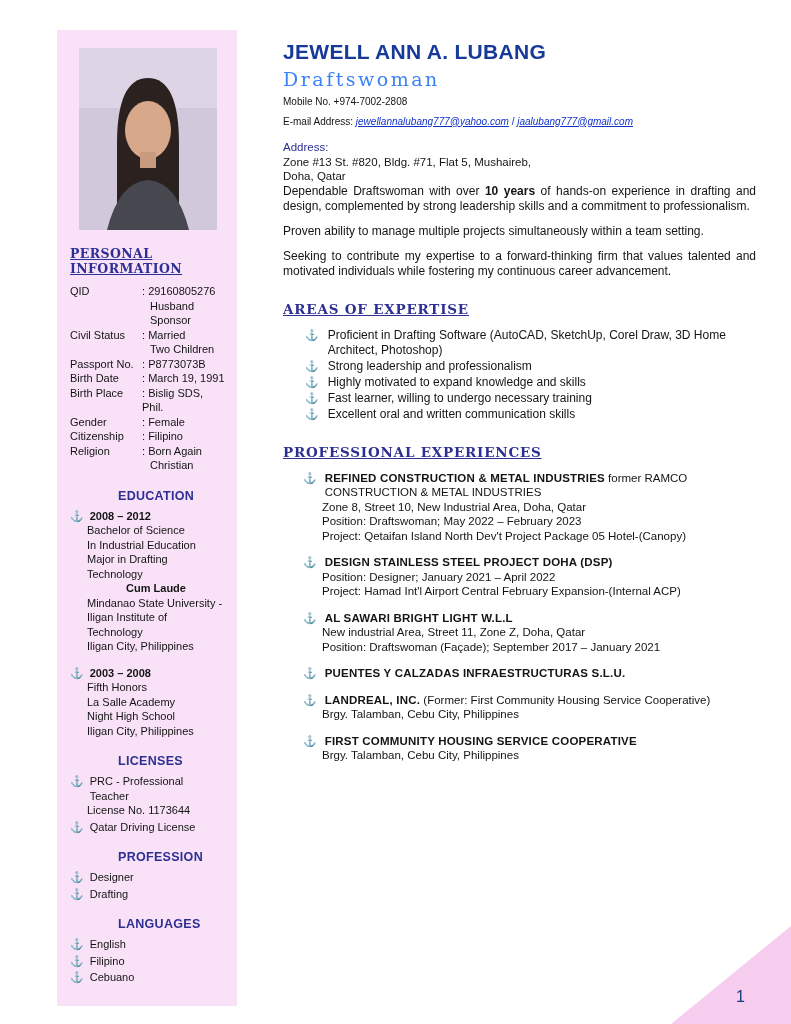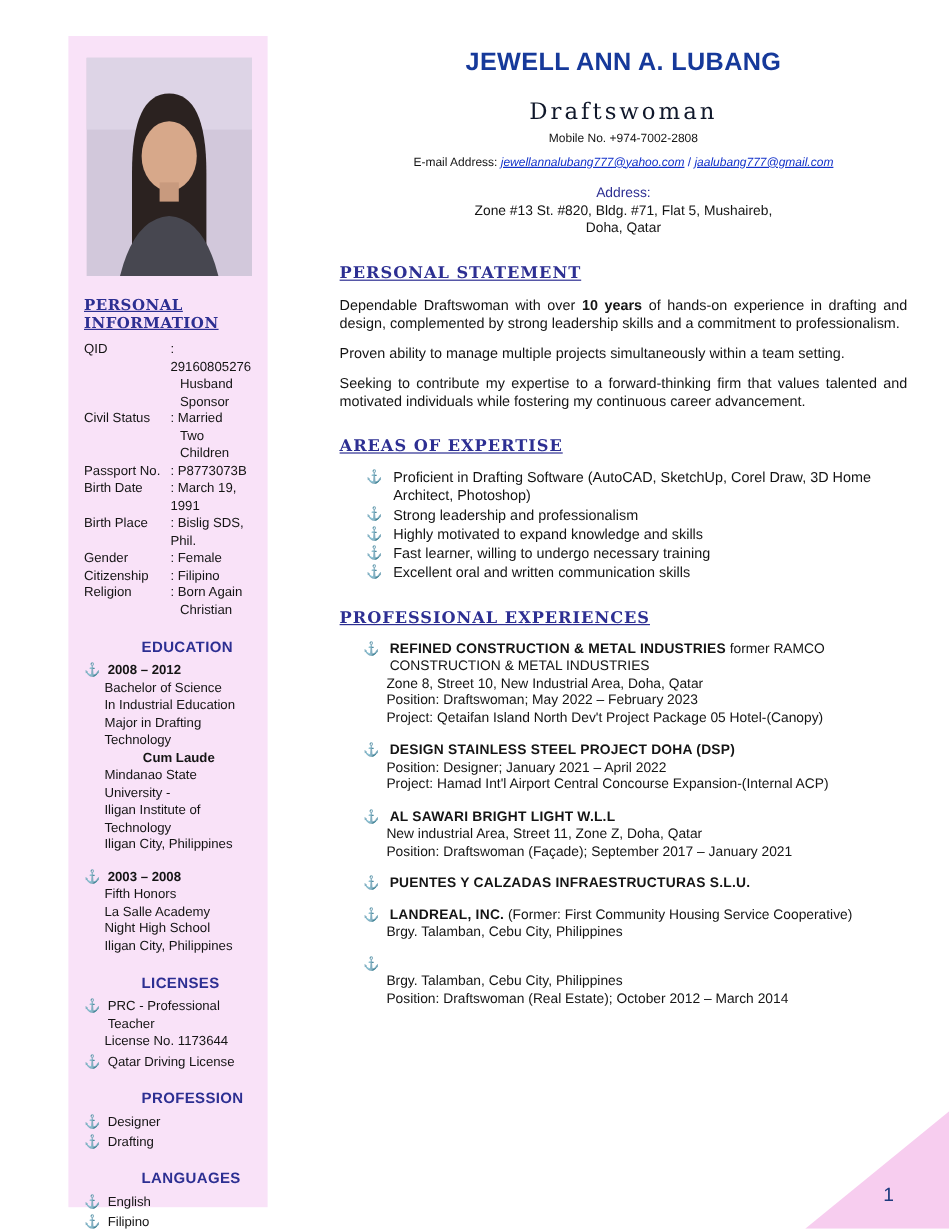--- a/index.html
+++ b/index.html
@@ -3,21 +3,21 @@
 <meta charset="utf-8">
 <style>
   * { margin:0; padding:0; box-sizing:border-box; }
   html, body { width:791px; height:1024px; }
   body {
     position:relative; background:#ffffff; overflow:hidden;
     font-family:"Liberation Sans", sans-serif; color:#141414;
   }
   
   .sidebar {
-    position:absolute; left:57px; top:30px; width:166px; height:976px;
+    position:absolute; left:57px; top:30px; width:180px; height:976px;
     background:#f9e2f8; padding:18px 12px 0 13px;
   }
   .photo { width:138px; height:182px; margin:0 auto 16px; display:block; }
   .side-title {
     font-family:"DejaVu Serif", serif; font-weight:700; color:#2d2f92;
     font-size:12.5px; letter-spacing:0.4px; text-decoration:underline;
     margin:2px 0 8px;
   }
   .irow { display:grid; grid-template-columns:72px 1fr; font-size:11px; line-height:14.5px; }
   .irow .val::before { content:": "; }
@@ -27,23 +27,23 @@
   .anchor { color:#31497e; font-size:11px; flex:0 0 auto; line-height:inherit; }
   .red-anchor { color:#b03a34; }
   .teal-anchor { color:#2e6e6e; }
   .sub-lines { padding-left:17px; font-size:11px; line-height:14.5px; }
   .bold { font-weight:700;text-align:center; }
   .semib { font-weight:600; }
   .edu-entry { margin-bottom:12px; }
   .lic-item, .pl-item { margin-bottom:2px; }
   
   .main { position:absolute; left:283px; top:40px; width:473px; }
-  .top { text-align:center; }
+  .top { text-align:left; }
   .name { color:#16399a; font-size:21px; font-weight:800; letter-spacing:0.3px; }
-  .jobtitle { font-family:"DejaVu Serif", serif; color:#0f172a; font-size:19px; letter-spacing:2.5px; margin-top:18px; }
+  .jobtitle { font-family:"DejaVu Serif", serif; color:#3b82f6; font-size:19px; letter-spacing:2.5px; margin-top:4px; }
   .contact { font-size:10px; line-height:14.5px; margin-top:5px; }
   .email-link { color:#1130c9; font-style:italic; text-decoration:underline; cursor:pointer; }
   .email-sep { color:#1130c9; }
   .addr-label { color:#2d2f92; margin-top:11px; font-size:11.5px; line-height:14.5px; }
   .addr { font-size:11.5px; line-height:14.5px; }
   .h-main {
     font-family:"DejaVu Serif", serif; color:#2d2f92; font-size:13.5px;
     letter-spacing:0.8px; text-decoration:underline; font-weight:600;
     margin:22px 0 11px;
   }
@@ -204,21 +204,20 @@
     <div class="contact">Mobile No. +974-7002-2808</div>
     <div class="contact">
       <span>E-mail Address: </span><a class="email-link">jewellannalubang777@yahoo.com</a><span class="email-sep"> / </span><a class="email-link">jaalubang777@gmail.com</a>
     </div>
     <div class="addr-label">Address:</div>
     <div class="addr">Zone #13 St. #820, Bldg. #71, Flat 5, Mushaireb,</div>
     <div class="addr">Doha, Qatar</div>
   </header>
 
   <section>
-    <h2 class="h-main">PERSONAL STATEMENT</h2>
     <p class="body"><span>Dependable Draftswoman with over </span><b>10 years</b><span> of hands-on experience in drafting and design, complemented by strong leadership skills and a commitment to professionalism.</span></p>
     <p class="body">Proven ability to manage multiple projects simultaneously within a team setting.</p>
     <p class="body">Seeking to contribute my expertise to a forward-thinking firm that values talented and motivated individuals while fostering my continuous career advancement.</p>
   </section>
 
   <section>
     <h2 class="h-main">AREAS OF EXPERTISE</h2>
     <ul class="expertise">
       <li>
           <span class="anchor">⚓</span>
@@ -258,21 +257,21 @@
       </div>
     </div>
 
     <div class="exp-entry">
       <div class="exp-head">
         <span class="anchor">⚓</span>
         <div><span class="exp-co">DESIGN STAINLESS STEEL PROJECT DOHA (DSP)</span></div>
       </div>
       <div class="exp-lines">
         <div>Position: Designer; January 2021 – April 2022</div>
-        <div>Project: Hamad Int'l Airport Central Concourse Expansion-(Internal ACP)</div>
+        <div>Project: Hamad Int'l Airport Central February Expansion-(Internal ACP)</div>
       </div>
     </div>
 
     <div class="exp-entry">
       <div class="exp-head">
         <span class="anchor">⚓</span>
         <div><span class="exp-co">AL SAWARI BRIGHT LIGHT W.L.L</span></div>
       </div>
       <div class="exp-lines">
         <div>New industrial Area, Street 11, Zone Z, Doha, Qatar</div>
@@ -293,24 +292,24 @@
         <div><span class="exp-co">LANDREAL, INC.</span><span class="exp-suffix"> (Former: First Community Housing Service Cooperative)</span></div>
       </div>
       <div class="exp-lines">
         <div>Brgy. Talamban, Cebu City, Philippines</div>
       </div>
     </div>
 
     <div class="exp-entry">
       <div class="exp-head">
         <span class="anchor">⚓</span>
+        <div><span class="exp-co">FIRST COMMUNITY HOUSING SERVICE COOPERATIVE</span></div>
       </div>
       <div class="exp-lines">
         <div>Brgy. Talamban, Cebu City, Philippines</div>
-        <div>Position: Draftswoman (Real Estate); October 2012 – March 2014</div>
       </div>
     </div>
 
   </section>
 </main>
 
 <div class="corner-triangle"></div>
 <div class="pagenum">1</div>
 
 </body></html>

